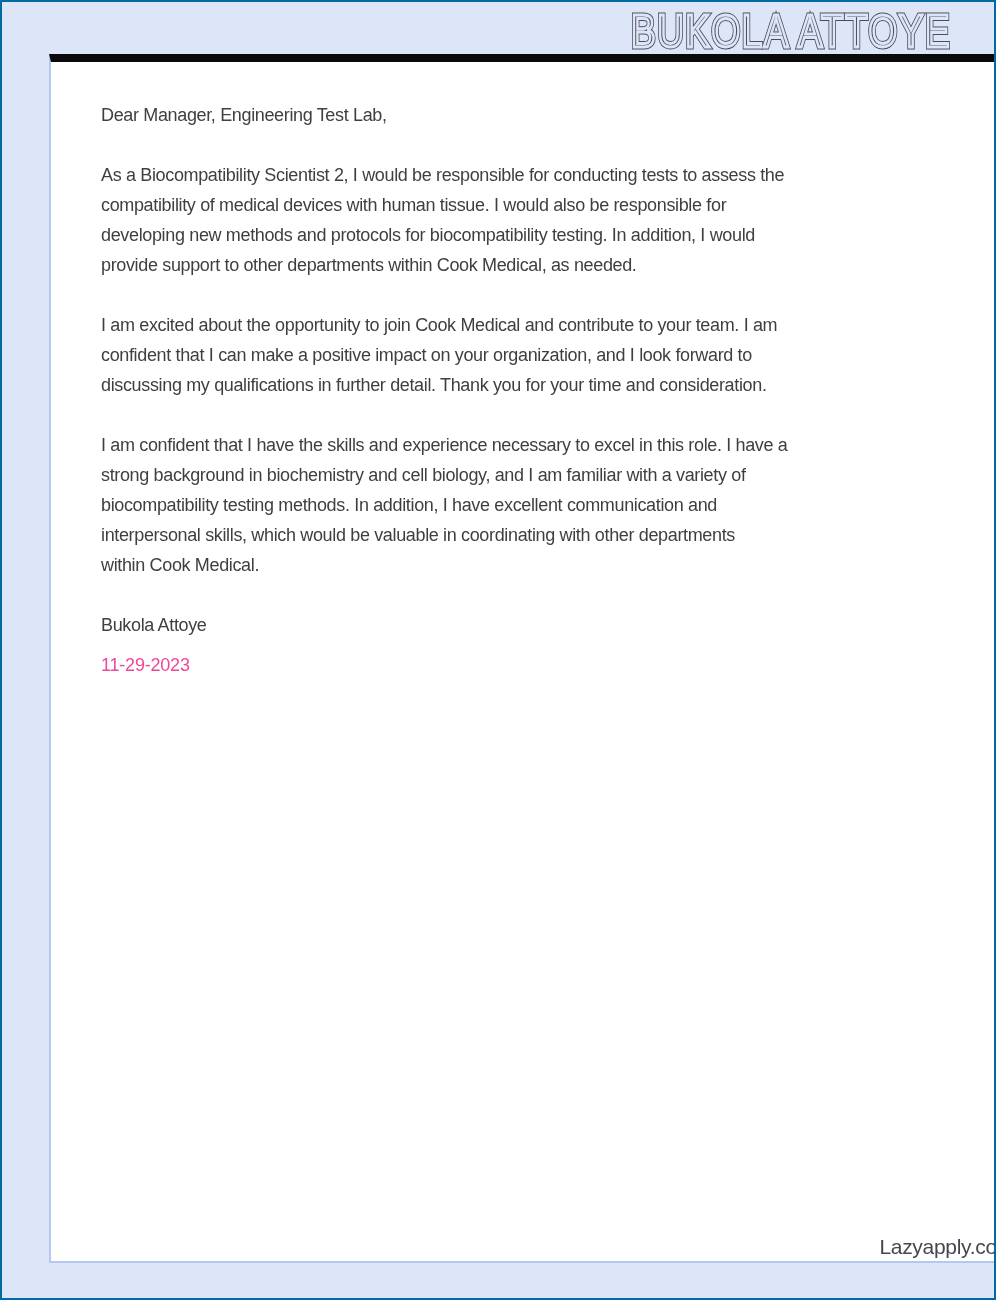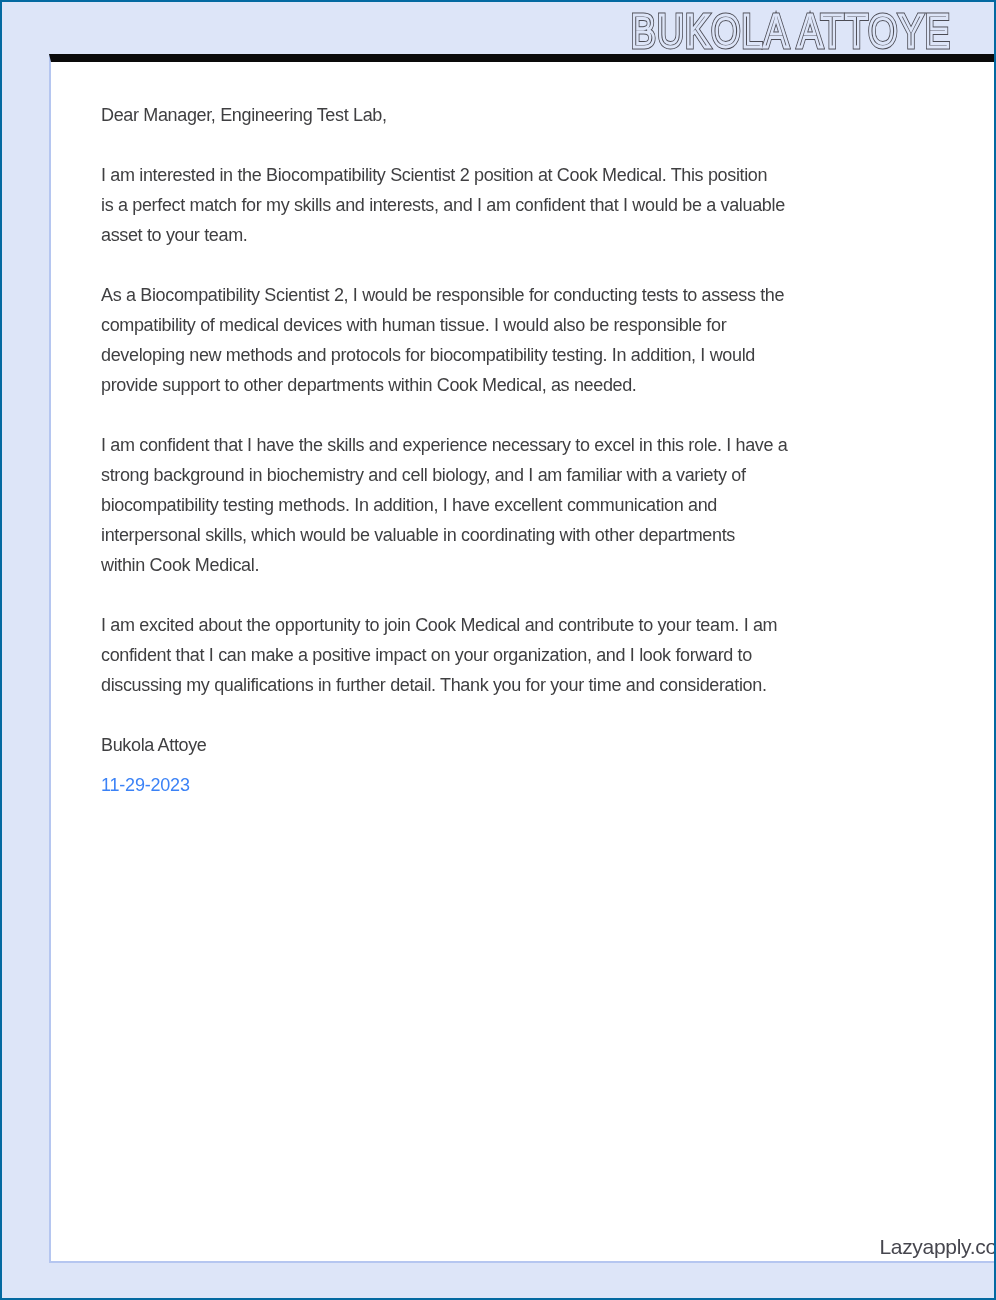--- a/index.html
+++ b/index.html
@@ -63,21 +63,21 @@
     line-height: 30px;
     letter-spacing: -0.35px;
     color: #3f3f41;
     white-space: pre-line;
     margin: 0 0 30px 0;
   }
   .date-line {
     font-size: 18px;
     line-height: 30px;
     letter-spacing: -0.2px;
-    color: #3b82f6;
+    color: #ec4899;
     margin: 10px 0 0 0;
   }
   .signature-line { margin-top: 30px; }
   .footer-brand {
     position: absolute;
     right: 10px;
     bottom: 2px;
     font-size: 21px;
     letter-spacing: -0.3px;
     color: #46464e;
@@ -91,35 +91,32 @@
   <div class="header-bar">
     <span class="title-wrap">
       <span class="title-layer outer">BUKOLA ATTOYE</span>
       <span class="title-layer inner" aria-hidden="true">BUKOLA ATTOYE</span>
     </span>
   </div>
 
   <div class="sheet">
     <p class="letter-text">Dear Manager, Engineering Test Lab,</p>
 
-    <p class="letter-text">I am interested in the Biocompatibility Scientist 2 position at Cook Medical. This position
-is a perfect match for my skills and interests, and I am confident that I would be a valuable
-asset to your team.</p>
     <p class="letter-text">As a Biocompatibility Scientist 2, I would be responsible for conducting tests to assess the
 compatibility of medical devices with human tissue. I would also be responsible for
 developing new methods and protocols for biocompatibility testing. In addition, I would
 provide support to other departments within Cook Medical, as needed.</p>
+    <p class="letter-text">I am excited about the opportunity to join Cook Medical and contribute to your team. I am
+confident that I can make a positive impact on your organization, and I look forward to
+discussing my qualifications in further detail. Thank you for your time and consideration.</p>
     <p class="letter-text">I am confident that I have the skills and experience necessary to excel in this role. I have a
 strong background in biochemistry and cell biology, and I am familiar with a variety of
 biocompatibility testing methods. In addition, I have excellent communication and
 interpersonal skills, which would be valuable in coordinating with other departments
 within Cook Medical.</p>
-    <p class="letter-text">I am excited about the opportunity to join Cook Medical and contribute to your team. I am
-confident that I can make a positive impact on your organization, and I look forward to
-discussing my qualifications in further detail. Thank you for your time and consideration.</p>
 
     <p class="letter-text signature-line" style="margin-bottom:0;">Bukola Attoye</p>
     <p class="date-line">11-29-2023</p>
 
     <div class="footer-brand">Lazyapply.com</div>
   </div>
 
 </div>
 
 </body></html>

